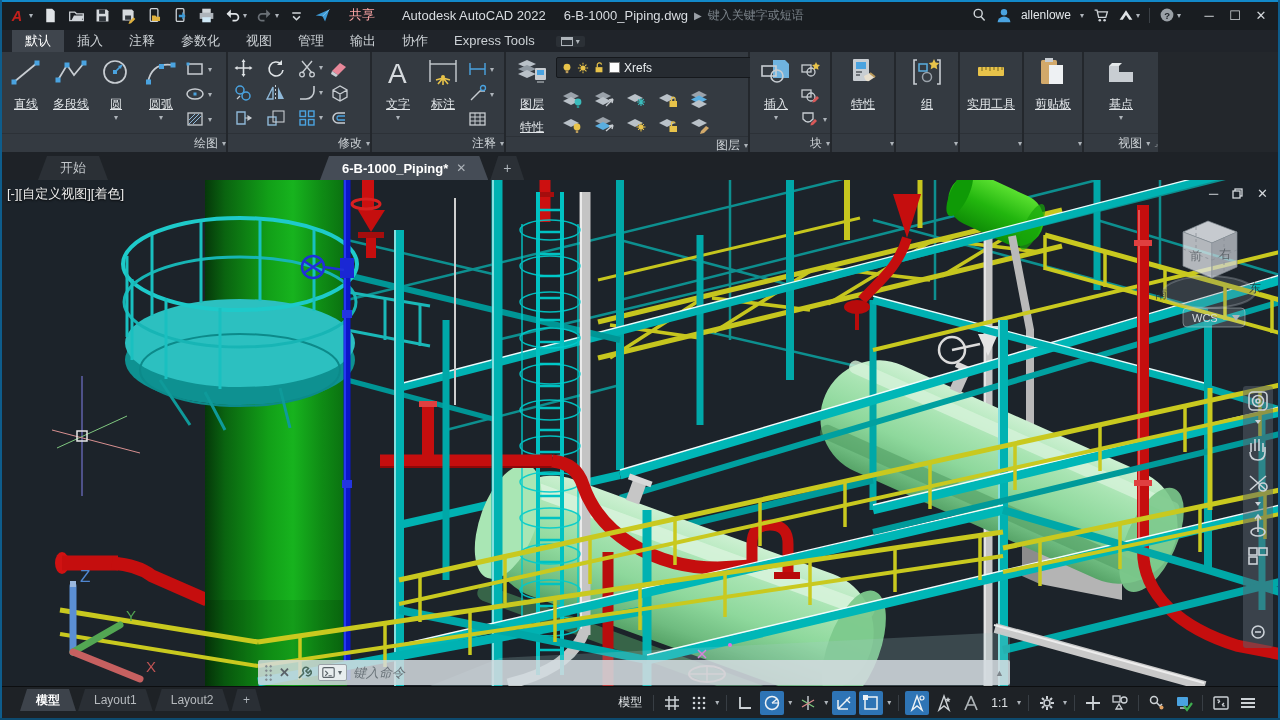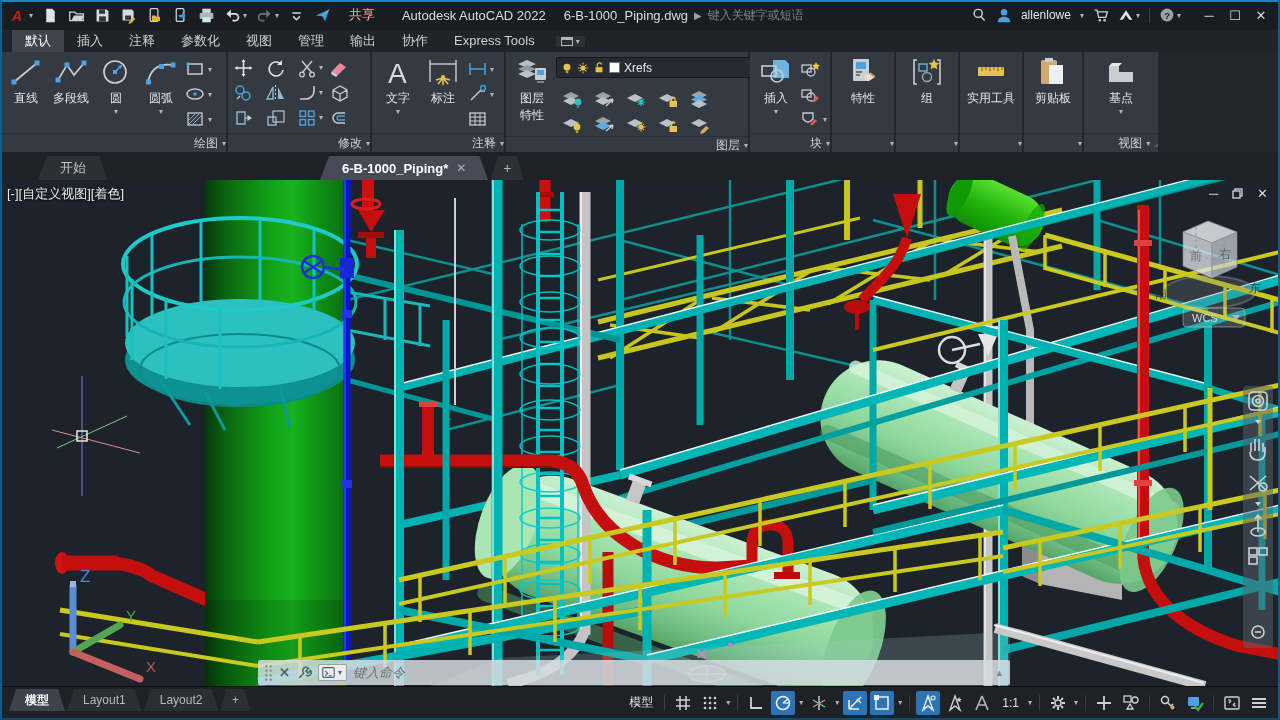--- a/index.html
+++ b/index.html
@@ -37,21 +37,21 @@
   .ribbon-toggle{margin-left:8px;display:flex;align-items:center;gap:3px;padding:1px 5px;background:#2b3036;border-radius:2px;}
   .ribbon-toggle .box{width:12px;height:9px;border:1px solid #aeb4ba;border-top-width:3px;}
 
   
   .ribbon{height:100px;background:#23272c;display:flex;gap:2px;}
   .panel{background:#343a41;display:flex;flex-direction:column;flex:0 0 auto;}
   .pbody{flex:1;display:flex;align-items:flex-start;padding:3px 5px 0;gap:3px;}
   .pfoot{height:19px;display:flex;align-items:center;justify-content:flex-end;gap:4px;color:#ccd1d5;font-size:12px;border-top:1px solid #2c3137;}
   .bb{display:flex;flex-direction:column;align-items:center;gap:0;color:#e2e6e9;font-size:12px;padding:1px 2px;min-width:42px;line-height:14px;text-align:center;}
   .bb svg{width:34px;height:32px;}
-  .bb .lbl{margin-top:3px;}
+  .bb .lbl{margin-top:9px;text-decoration:underline;}
   .scol{display:flex;flex-direction:column;gap:1px;padding-top:2px;}
   .srow{display:flex;align-items:center;gap:2px;height:24px;}
   .srow svg{width:21px;height:20px;}
   .mgrid{display:grid;grid-template-columns:repeat(4,32px);grid-auto-rows:25px;align-items:center;}
   .mcell{display:flex;align-items:center;gap:1px;}
   .mcell svg{width:21px;height:20px;}
   .combo{background:#262b31;border:1px solid #15181c;height:21px;display:flex;align-items:center;gap:4px;padding:0 4px;width:216px;color:#e8ecef;font-size:12px;border-radius:2px;}
   .combo .sq{width:11px;height:11px;background:#fff;border:1px solid #777;}
   .combo .spacer{flex:1;}
   .lgrid{display:grid;grid-template-columns:repeat(5,32px);grid-auto-rows:25px;align-items:center;justify-items:center;margin-top:2px;}
@@ -74,21 +74,21 @@
   
   .cmdbar{position:absolute;left:258px;top:480px;width:752px;height:25px;background:rgba(213,220,224,0.85);border-radius:2px;display:flex;align-items:center;gap:6px;padding:0 6px;z-index:6;}
   .cmdbar .grip{width:9px;height:17px;background-image:radial-gradient(#7e868c 1px,transparent 1.3px);background-size:4.5px 4.5px;}
   .cmdbar .cx{color:#5a6268;font-size:13px;font-weight:bold;}
   .cmdbar svg{width:16px;height:16px;}
   .cmdprompt{display:flex;align-items:center;gap:2px;background:#e8edef;border:1px solid #9aa2a8;border-radius:2px;padding:1px 3px;}
   .cmdtext{color:#6b747a;font-size:13px;font-style:italic;}
   .cmdup{margin-left:auto;color:#7e868c;font-size:9px;}
 
   
-  .statusbar{height:32px;background:#1e2226;border-top:1px solid #0c0e10;display:flex;align-items:center;padding:0 9px;color:#c9ced3;font-size:12px;}
+  .statusbar{height:32px;background:#1e2226;border-top:1px solid #0c0e10;display:flex;align-items:center;padding:0 20px;color:#c9ced3;font-size:12px;}
   .ltabs{display:flex;align-items:flex-start;gap:2px;height:100%;padding-top:2px;}
   .ltab{height:22px;display:flex;align-items:center;padding:0 16px;background:#2a2f35;color:#b6babe;clip-path:polygon(7px 0,calc(100% - 7px) 0,100% 100%,0 100%);}
   .ltab.active{background:#3d434b;color:#fff;font-weight:bold;}
   .ltab-new{height:22px;width:30px;display:flex;align-items:center;justify-content:center;background:#2a2f35;color:#aeb4ba;clip-path:polygon(6px 0,calc(100% - 6px) 0,100% 100%,0 100%);}
   .sspacer{flex:1;}
   .sicons{display:flex;align-items:center;gap:3px;}
   .sic{display:flex;align-items:center;justify-content:center;min-width:24px;height:24px;padding:0 2px;border-radius:2px;}
   .sic.on{background:#2e74b5;}
   .sic svg{width:18px;height:18px;}
   .ssep{width:1px;height:16px;background:#383e44;margin:0 3px;}

